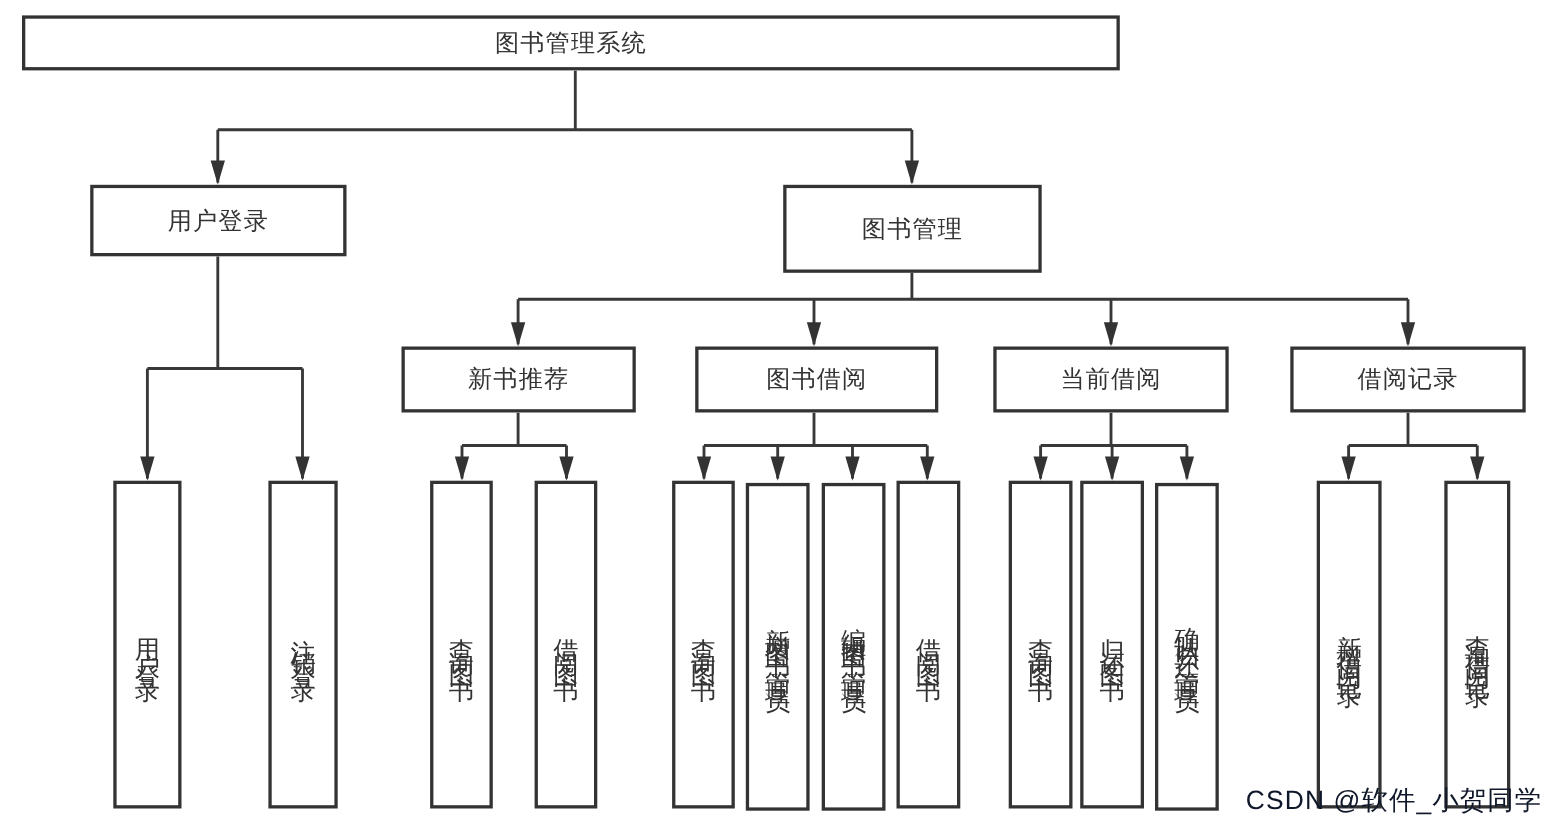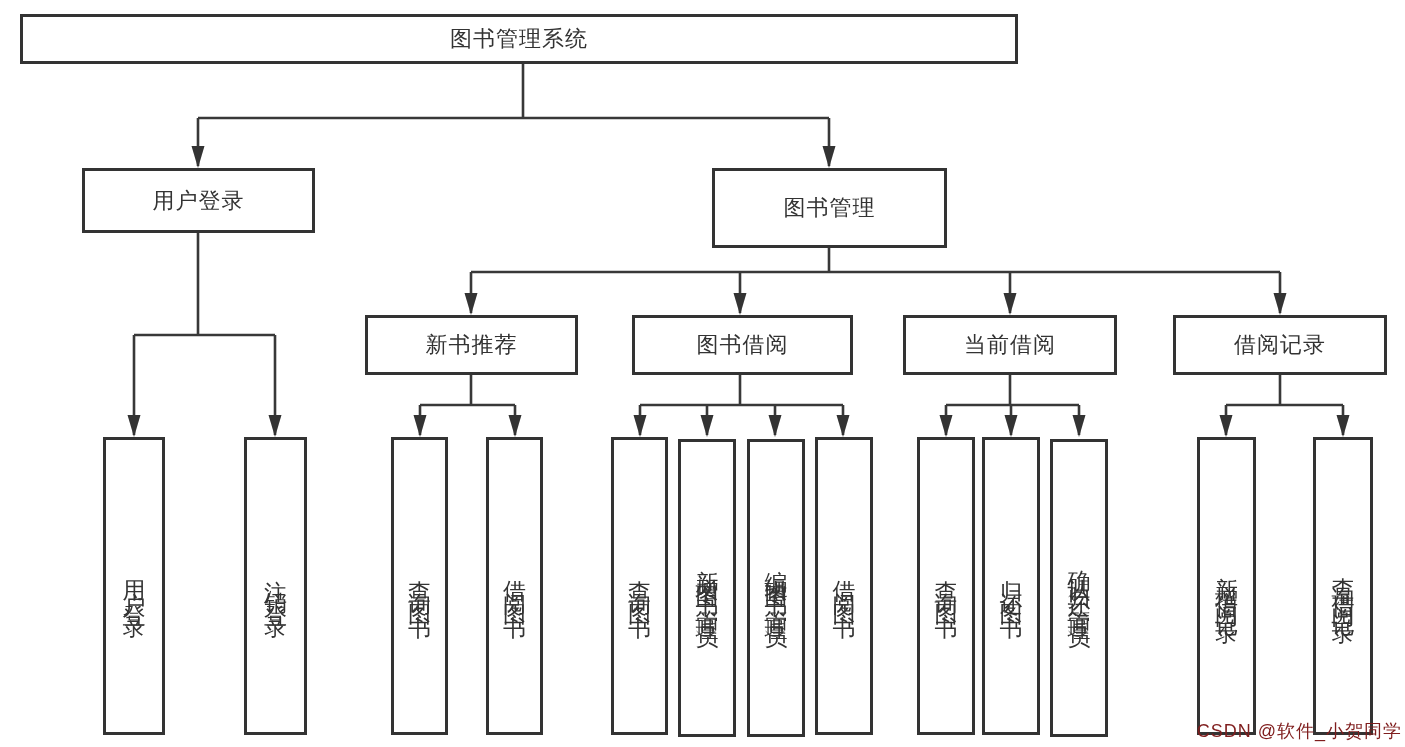--- a/index.html
+++ b/index.html
@@ -46,22 +46,22 @@
     line-height: 1;
     white-space: nowrap;
   }
   .node.v .vtext.long {
     letter-spacing: 8px;
   }
   .watermark {
     position: absolute;
     right: 3px;
     bottom: 4px;
-    font-size: 18px;
-    color: #7f1d1d;
+    font-size: 24px;
+    color: #0f172a;
     letter-spacing: 1px;
     z-index: 10;
     white-space: nowrap;
   }
 </style>
 </head>
 <body>
 
 <div class="stage">
 

